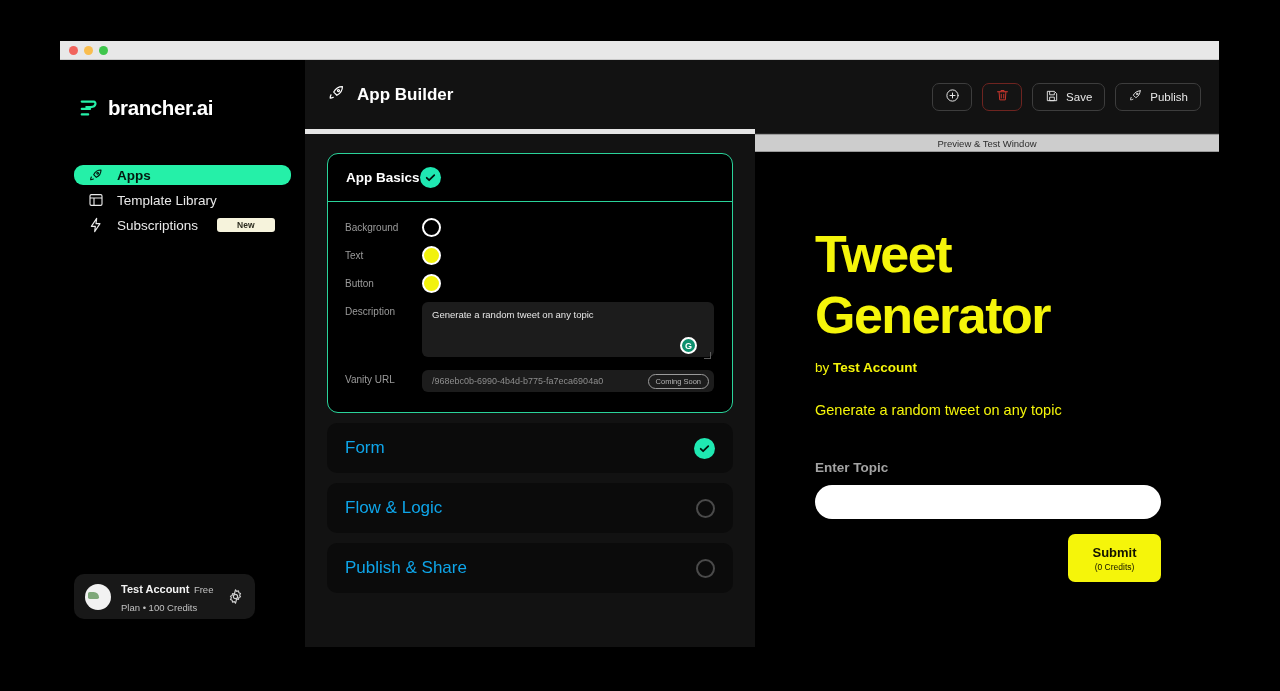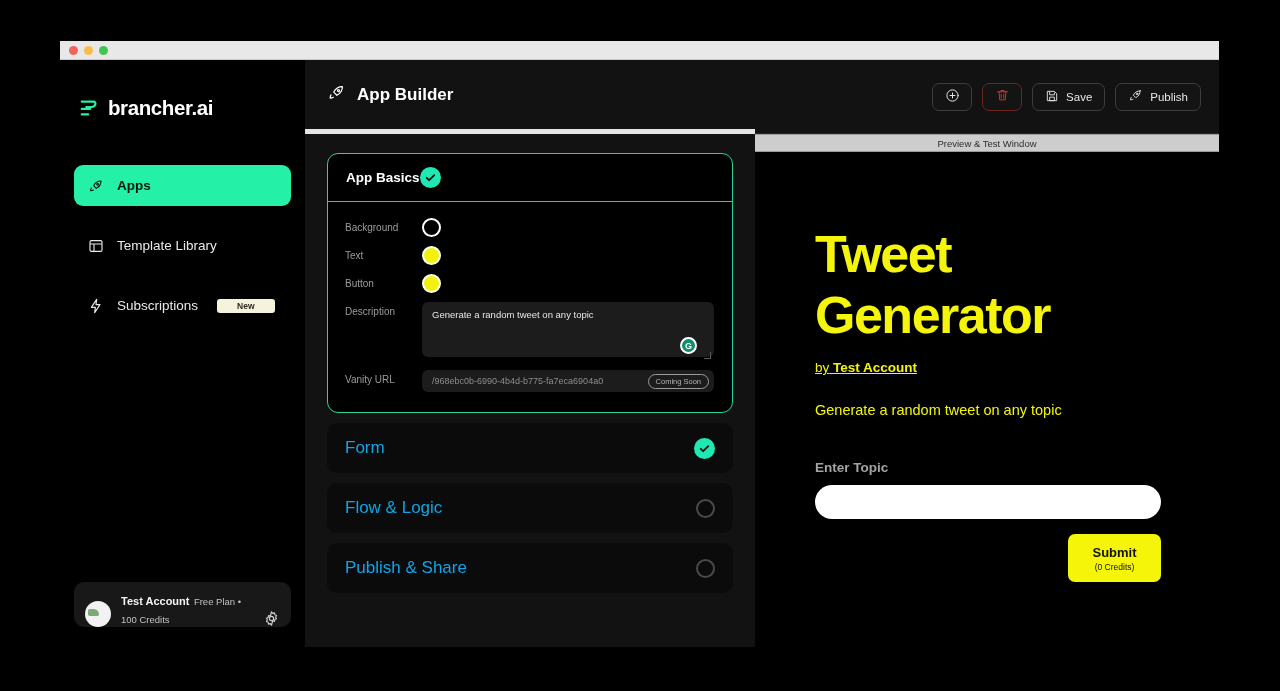--- a/index.html
+++ b/index.html
@@ -44,45 +44,45 @@
     padding: 36px 0 0 19px;
   }
   .brand-mark { width: 22px; height: 22px; flex: 0 0 22px; }
   .brand-text {
     color: #ffffff; font-size: 20.5px; font-weight: 700;
     letter-spacing: -0.4px;
   }
   .nav { margin-top: 45px; padding: 0 14px; }
   .nav-item {
     display: flex; align-items: center; gap: 13px;
-    height: 41px; padding: 0 14px;
+    height: 20px; padding: 0 14px;
     border-radius: 9px;
     color: #e9e9e9; font-size: 13.5px; font-weight: 500;
-    margin-bottom: 19px;
+    margin-bottom: 5px;
     cursor: pointer;
   }
   .nav-item.active {
     background: #25f0a8;
     color: #04170f;
     font-weight: 600;
   }
   .nav-ico { width: 16px; height: 16px; flex: 0 0 16px; display:flex; align-items:center; justify-content:center; }
   .badge-new {
     background: #f6f3dc; color: #2c2c20;
     font-size: 8.5px; font-weight: 600;
     border-radius: 3px; padding: 2px 20px;
     margin-left: 6px;
     letter-spacing: 0.1px;
   }
 
   .profile {
-    position: absolute; left: 14px; bottom: 20px;
-    width: 217px; height: 45px;
+    position: absolute; left: 14px; bottom: 28px;
+    width: 181px; height: 45px;
     background: #181818; border-radius: 10px;
-    display: flex; align-items: flex-end;
+    display: flex; align-items: center;
     padding: 0 11px; gap: 10px;
   }
   .avatar {
     width: 26px; height: 26px; border-radius: 50%;
     background: #f2f2f2; flex: 0 0 26px;
     position: relative; overflow: hidden;
   }
   .avatar::after {
     content: ""; position: absolute;
     left: 3px; top: 8px; width: 11px; height: 7px;
@@ -226,21 +226,21 @@
     border-top: 1px solid #9a9a9a;
     border-bottom: 1px solid #9a9a9a;
     display: flex; align-items: center; justify-content: center;
     color: #2e2e2e; font-size: 9.5px;
   }
   .preview-body { flex: 1; padding: 72px 58px 0 60px; }
   .pv-title {
     color: #f5f50a; font-size: 52px; font-weight: 700;
     line-height: 61px; letter-spacing: -1.5px;
   }
-  .pv-by { color: #f5f50a; font-size: 13.5px; margin-top: 14px; text-decoration: underline; }
+  .pv-by { color: #f5f50a; font-size: 13.5px; margin-top: 14px; }
   .pv-by b { font-weight: 700; }
   .pv-desc { color: #f5f50a; font-size: 14.5px; margin-top: 27px; }
   .pv-label { color: #a3a3a3; font-size: 13.5px; font-weight: 600; margin-top: 42px; }
   .pv-input {
     margin-top: 10px;
     width: 346px; height: 34px;
     background: #ffffff; border: none; border-radius: 17px;
     padding: 0 16px; font-size: 12px;
     font-family: "Liberation Sans", sans-serif;
   }

